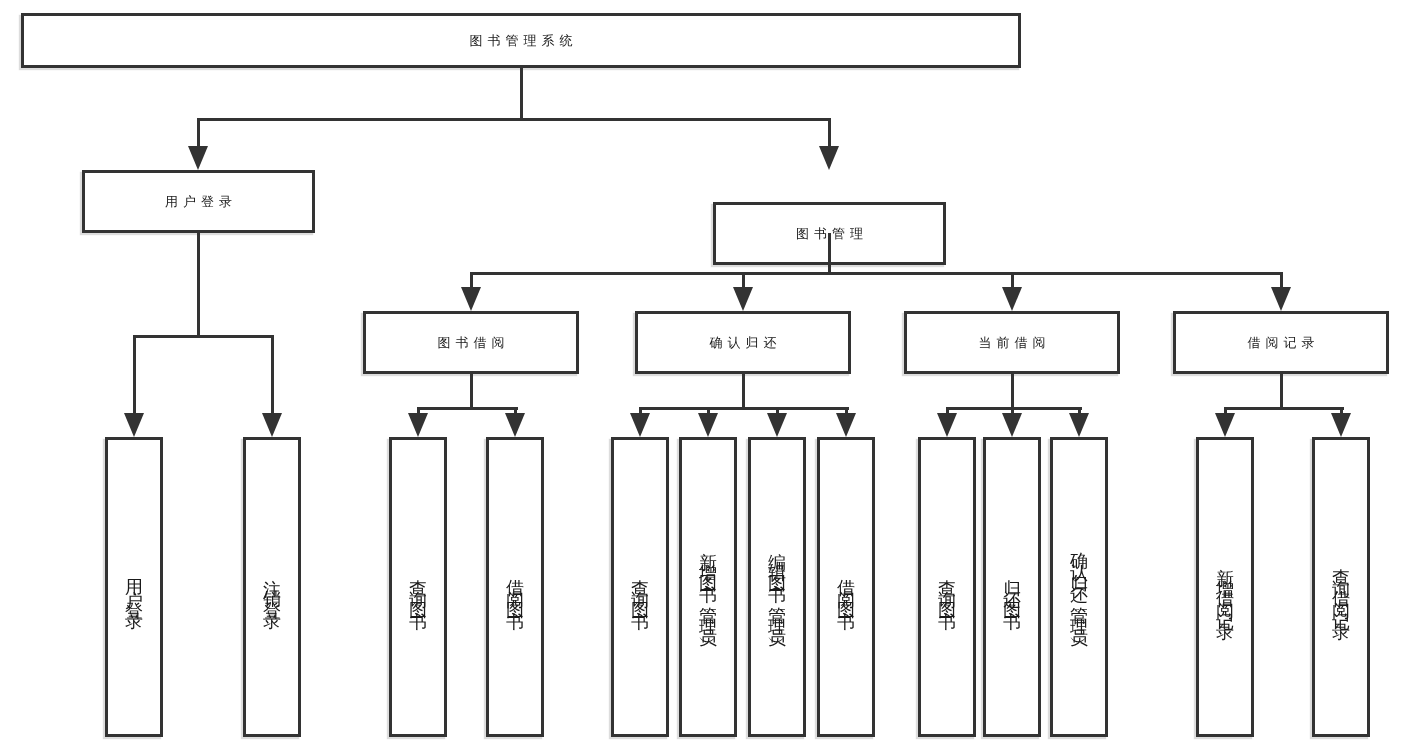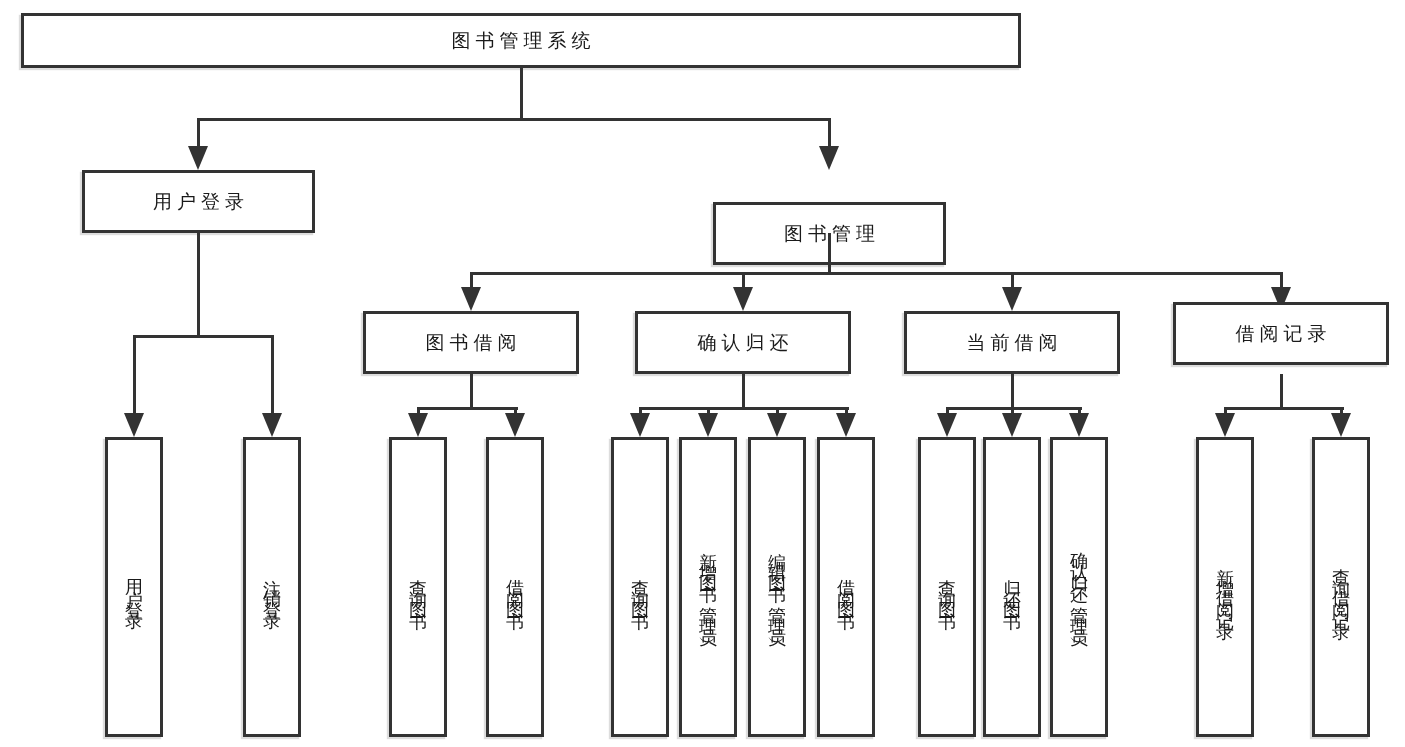--- a/index.html
+++ b/index.html
@@ -7,21 +7,21 @@
     position:relative;width:1405px;height:747px;background:var(--bg,#ffffff);
     font-family:"DejaVu Sans","Liberation Sans",sans-serif;overflow:hidden;
   }
   .box{
     position:absolute;background:var(--fill,#ffffff);
     border:3px solid var(--line,#333333);box-sizing:border-box;
     display:flex;align-items:center;justify-content:center;
     color:var(--text,#1a1a1a);
     box-shadow:-2px 2px 1px rgba(120,120,120,0.25);
   }
-  .hlabel{font-size:19px;letter-spacing:5px;text-indent:5px;white-space:nowrap;}
+  .hlabel{font-size:13px;letter-spacing:5px;text-indent:5px;white-space:nowrap;}
   .leaf span{
     writing-mode:vertical-rl;text-orientation:mixed;
     font-size:18px;letter-spacing:11px;line-height:1;white-space:nowrap;
   }
   .v,.h{position:absolute;background:var(--line,#333333);}
   .arrow{
     position:absolute;width:0;height:0;
     border-left:10px solid transparent;border-right:10px solid transparent;
     border-top:24px solid var(--line,#333333);
   }
@@ -73,21 +73,21 @@
 
   <div class="box" style="left:363px;top:311px;width:216px;height:63px;">
     <span class="hlabel">图书借阅</span>
   </div>
   <div class="box" style="left:635px;top:311px;width:216px;height:63px;">
     <span class="hlabel">确认归还</span>
   </div>
   <div class="box" style="left:904px;top:311px;width:216px;height:63px;">
     <span class="hlabel">当前借阅</span>
   </div>
-  <div class="box" style="left:1173px;top:302px;width:216px;height:63px;">
+  <div class="box" style="left:1173px;top:311px;width:216px;height:63px;">
     <span class="hlabel">借阅记录</span>
   </div>
 
   <div class="v" style="left:470px;top:374px;width:3px;height:36px;"></div>
   <div class="h" style="left:417px;top:407px;width:101px;height:3px;"></div>
   <div class="v" style="left:417px;top:407px;width:3px;height:7px;"></div>
   <div class="v" style="left:514px;top:407px;width:3px;height:7px;"></div>
   <div class="arrow" style="left:408px;top:413px;"></div>
   <div class="arrow" style="left:505px;top:413px;"></div>
 

